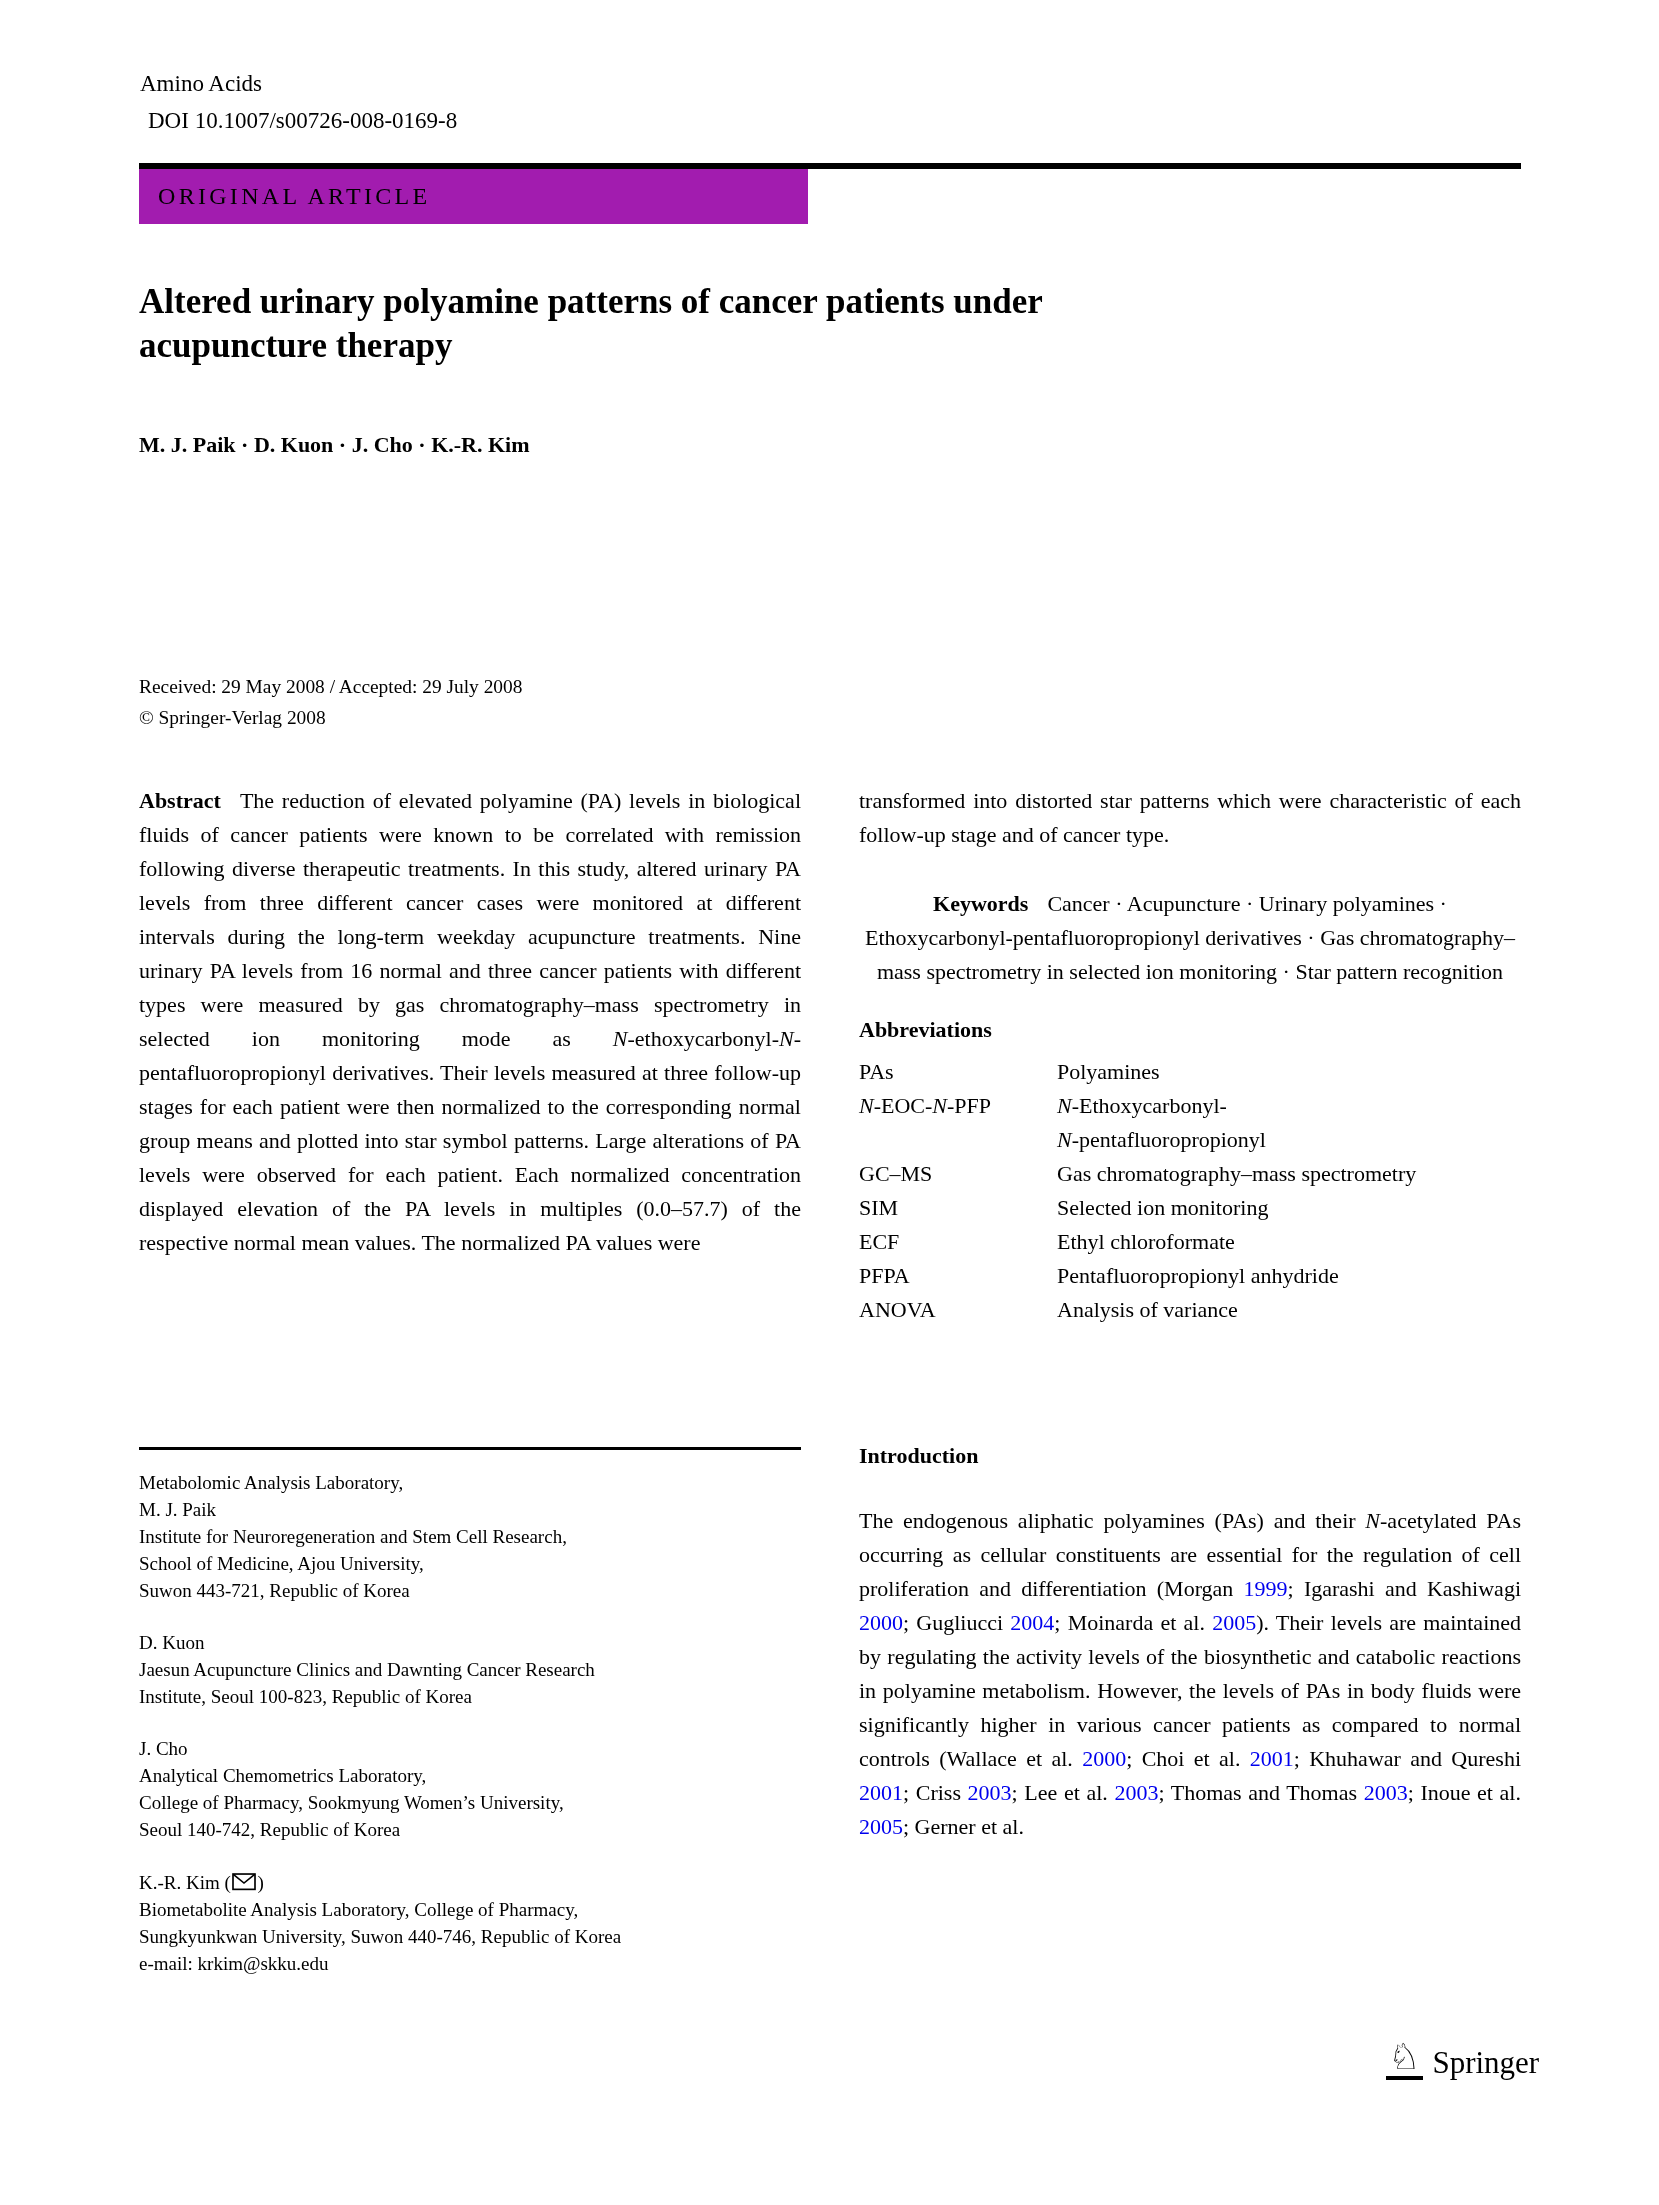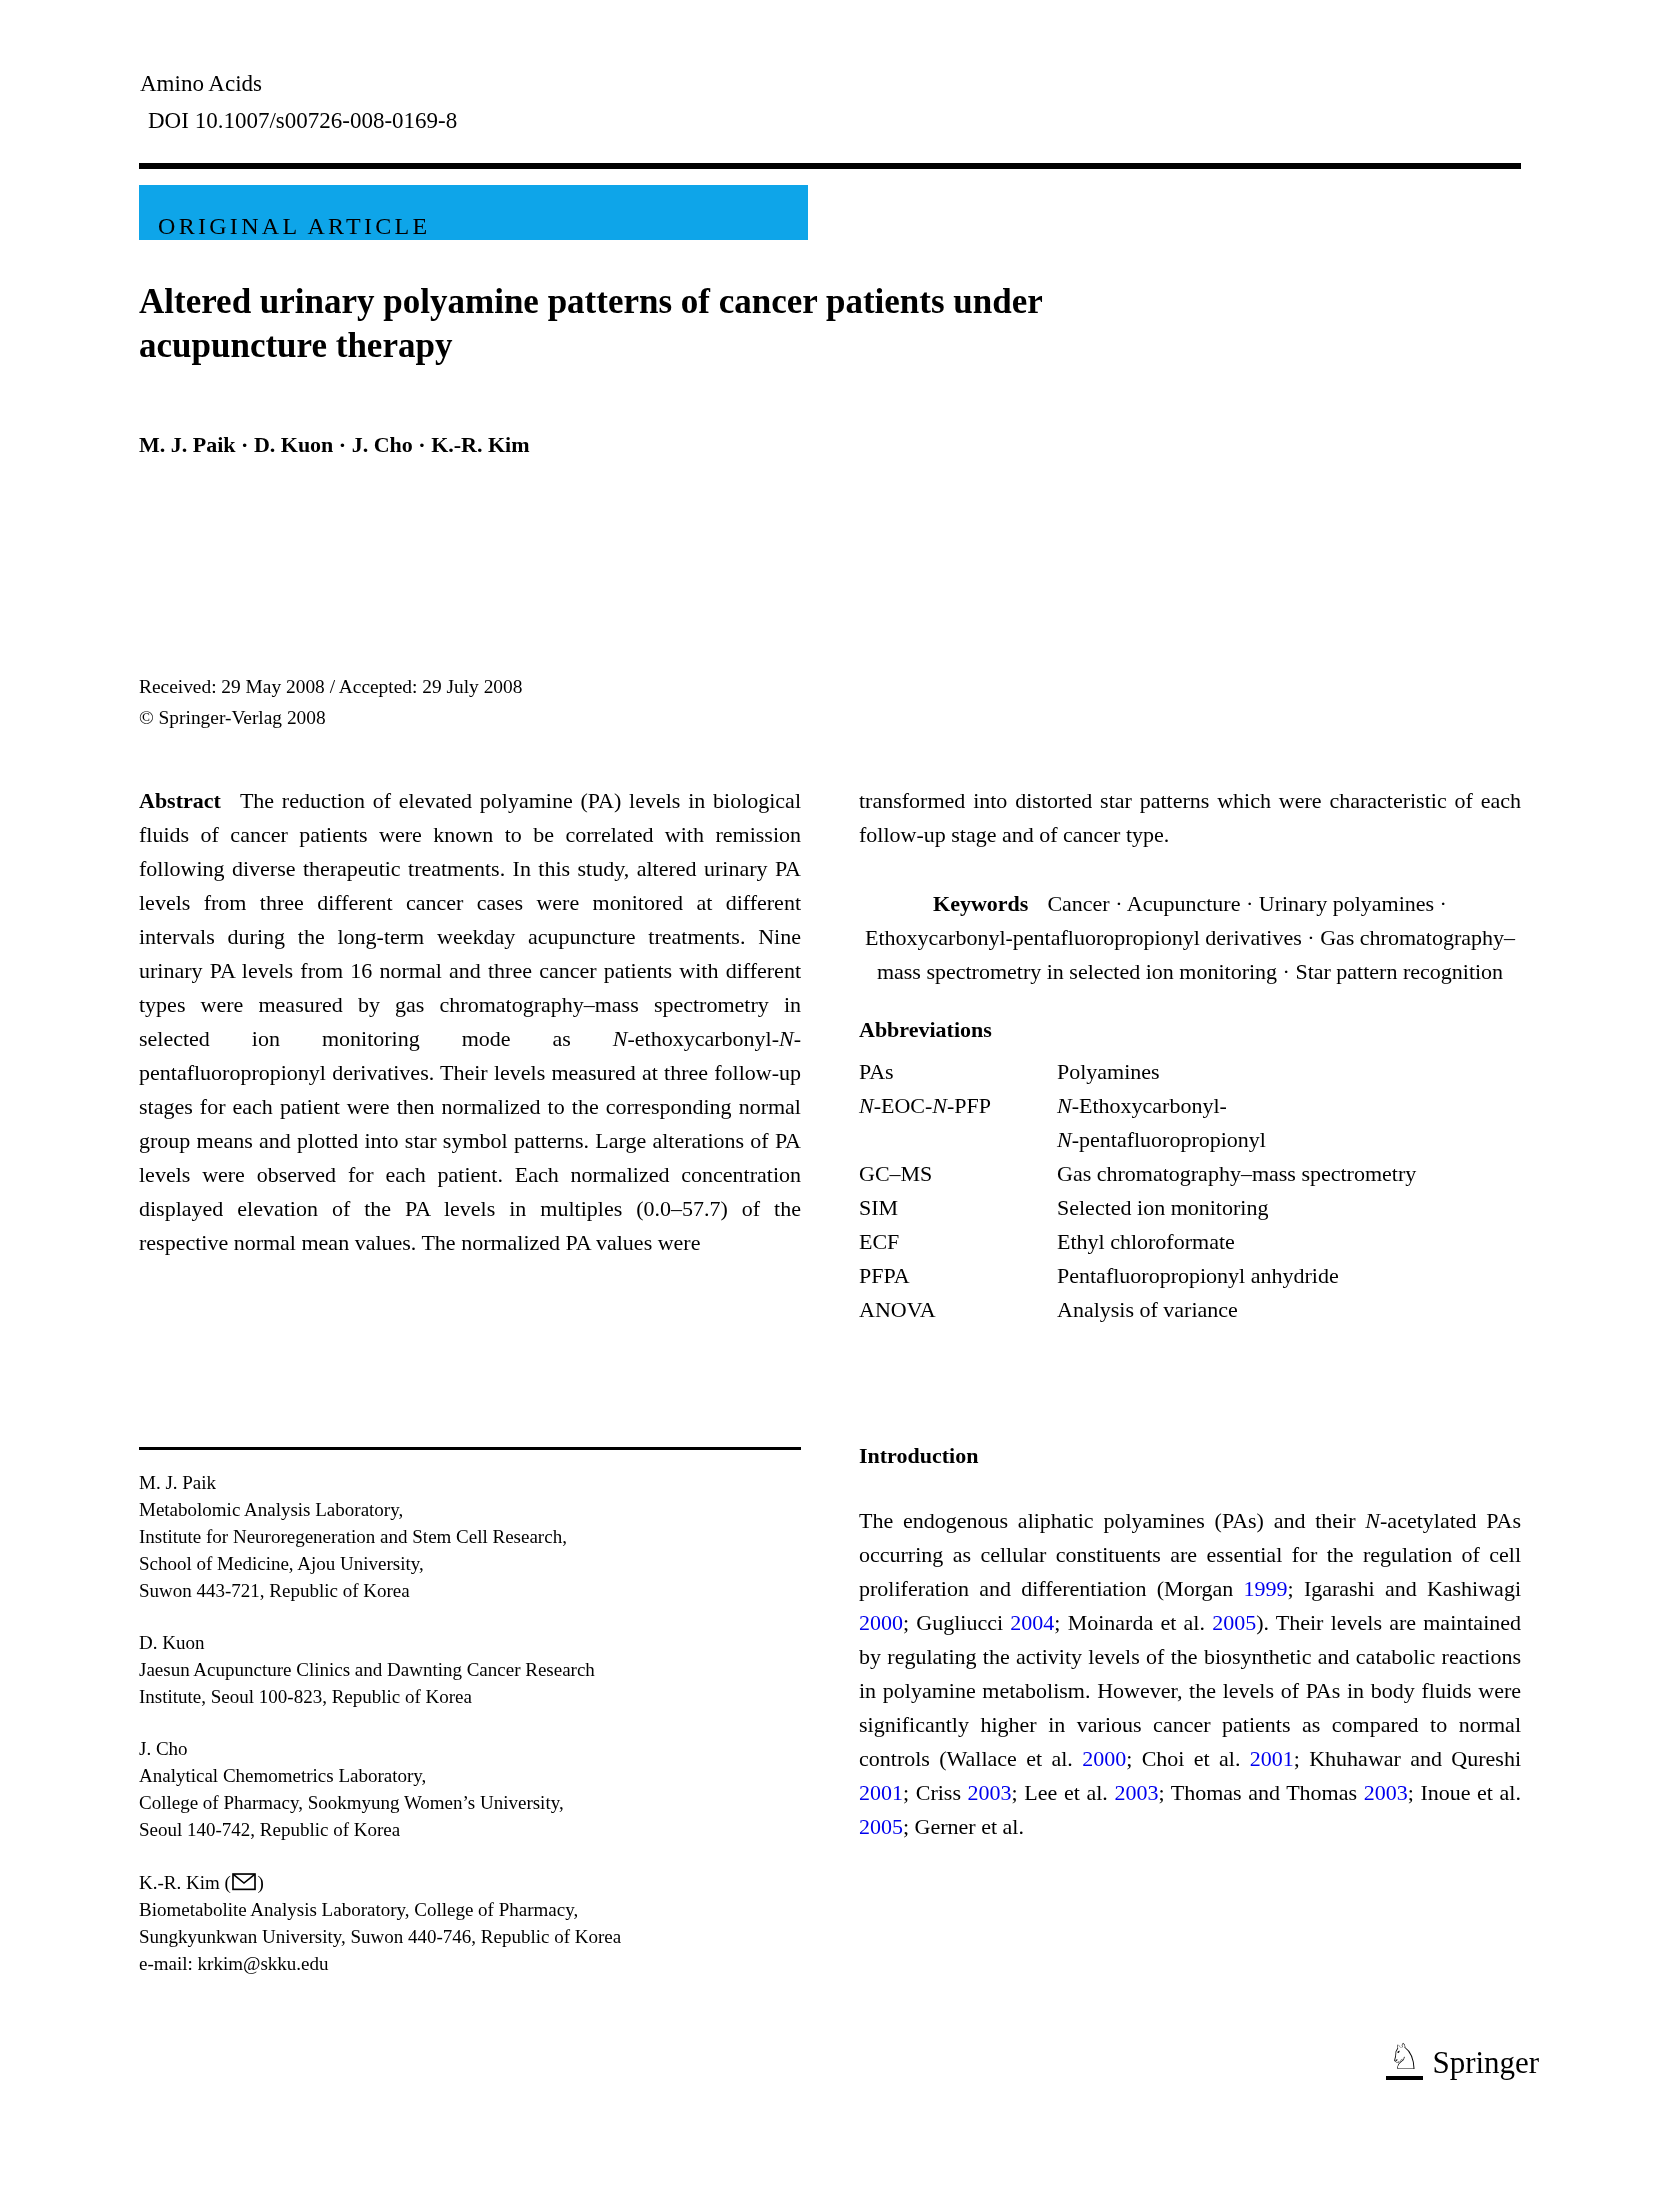--- a/index.html
+++ b/index.html
@@ -9,22 +9,22 @@
     height: 2205px;
     background: #ffffff;
     color: #000000;
     font-family: "Liberation Serif", serif;
     overflow: hidden;
   }
   .journal-name { position: absolute; left: 140px; top: 70px; font-size: 23px; line-height: 27px; }
   .doi-line     { position: absolute; left: 148px; top: 107px; font-size: 23px; line-height: 27px; }
   .header-rule  { position: absolute; left: 139px; top: 163px; width: 1382px; height: 6px; background: #000; }
   .type-banner  {
-    position: absolute; left: 139px; top: 185px; width: 669px; height: 55px;
-    background: #0ea5e9; display: flex; align-items: flex-end;
+    position: absolute; left: 139px; top: 169px; width: 669px; height: 55px;
+    background: #a21caf; display: flex; align-items: center;
   }
   .type-banner span { padding-left: 19px; font-size: 24px; letter-spacing: 3.3px; }
   .article-title {
     position: absolute; left: 139px; top: 280px; width: 1084px;
     font-size: 35px; font-weight: bold; line-height: 44px;
   }
   .authors-line { position: absolute; left: 139px; top: 432px; font-size: 22px; font-weight: bold; }
   .received-block { position: absolute; left: 139px; top: 671px; font-size: 19.4px; line-height: 31px; }
   .col { position: absolute; top: 784px; width: 662px; font-size: 22px; line-height: 34px; }
   .col-left  { left: 139px; }
@@ -117,22 +117,22 @@
         </div>
       </div>
 
     <div class="intro-heading">Introduction</div>
     <div class="intro-para justified"><span>The endogenous aliphatic polyamines (PAs) and their </span><span class="seg-italic">N</span><span>-acetylated PAs occurring as cellular constituents are essential for the regulation of cell proliferation and differentiation (Morgan </span><span class="seg-link">1999</span><span>; Igarashi and Kashiwagi </span><span class="seg-link">2000</span><span>; Gugliucci </span><span class="seg-link">2004</span><span>; Moinarda et al. </span><span class="seg-link">2005</span><span>). Their levels are maintained by regulating the activity levels of the biosynthetic and catabolic reactions in polyamine metabolism. However, the levels of PAs in body fluids were significantly higher in various cancer patients as compared to normal controls (Wallace et al. </span><span class="seg-link">2000</span><span>; Choi et al. </span><span class="seg-link">2001</span><span>; Khuhawar and Qureshi </span><span class="seg-link">2001</span><span>; Criss </span><span class="seg-link">2003</span><span>; Lee et al. </span><span class="seg-link">2003</span><span>; Thomas and Thomas </span><span class="seg-link">2003</span><span>; Inoue et al. </span><span class="seg-link">2005</span><span>; Gerner et al.</span></div>
   </div>
 
   <div class="footnote-block">
     <div class="footnote-rule"></div>
     <div class="fn-group">
+        <div>Metabolomic Analysis Laboratory,</div>
         <div>M. J. Paik</div>
-        <div>Metabolomic Analysis Laboratory,</div>
         <div>Institute for Neuroregeneration and Stem Cell Research,</div>
         <div>School of Medicine, Ajou University,</div>
         <div>Suwon 443-721, Republic of Korea</div>
       </div>
     <div class="fn-group">
         <div>D. Kuon</div>
         <div>Jaesun Acupuncture Clinics and Dawnting Cancer Research</div>
         <div>Institute, Seoul 100-823, Republic of Korea</div>
       </div>
     <div class="fn-group">

